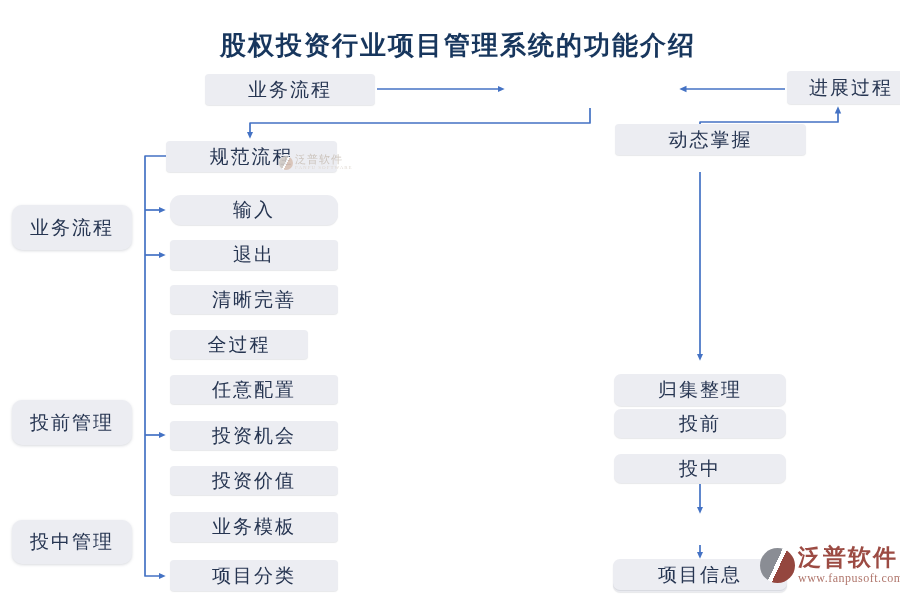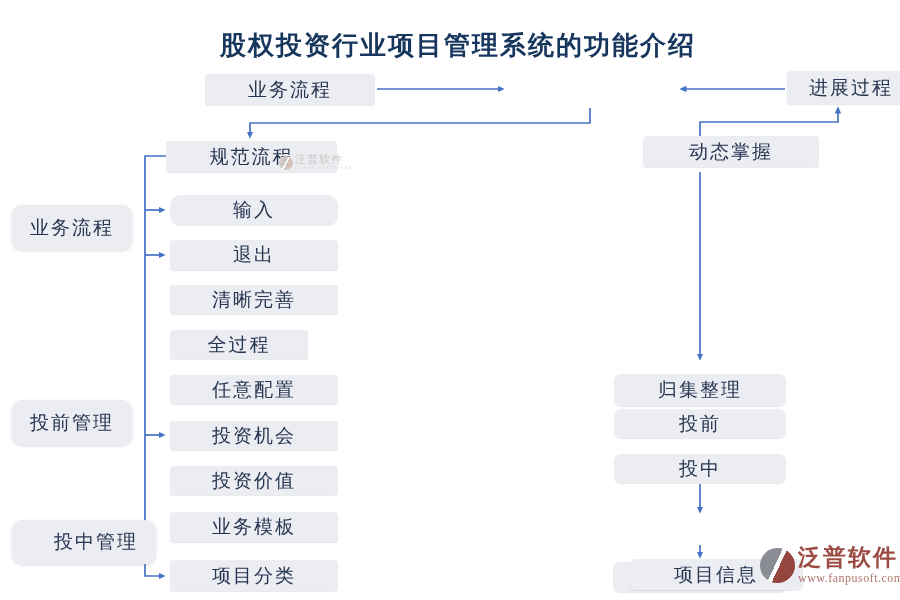--- a/index.html
+++ b/index.html
@@ -57,42 +57,42 @@
       <path d="M700,545 V553" marker-end="url(#arr)"></path>
       <path d="M166,156 H145 V576 H160" marker-end="url(#arr)"></path>
       <path d="M145,210 H160" marker-end="url(#arr)"></path>
       <path d="M145,255 H160" marker-end="url(#arr)"></path>
       <path d="M145,435 H160" marker-end="url(#arr)"></path>
     </g>
   </svg>
 
   <div class="node round" style="left:12px;top:205px;width:120px;height:45px;">业务流程</div>
   <div class="node round" style="left:12px;top:400px;width:120px;height:45px;">投前管理</div>
-  <div class="node round" style="left:12px;top:520px;width:120px;height:44px;padding-left:24px;">投中管理</div>
+  <div class="node round" style="left:12px;top:520px;width:120px;height:44px;">投中管理</div>
 
   <div class="node" style="left:205px;top:74px;width:170px;height:31px;">业务流程</div>
   <div class="node" style="left:787px;top:71px;width:128px;height:33px;">进展过程</div>
 
   <div class="node" style="left:166px;top:141px;width:171px;height:31px;">规范流程</div>
   <div class="node" style="left:170px;top:195px;width:168px;height:30px;border-radius:11px;">输入</div>
   <div class="node" style="left:170px;top:240px;width:168px;height:30px;">退出</div>
   <div class="node" style="left:170px;top:285px;width:168px;height:29px;">清晰完善</div>
   <div class="node" style="left:170px;top:330px;width:138px;height:29px;">全过程</div>
   <div class="node" style="left:170px;top:375px;width:168px;height:29px;">任意配置</div>
   <div class="node" style="left:170px;top:421px;width:168px;height:29px;">投资机会</div>
   <div class="node" style="left:170px;top:466px;width:168px;height:29px;">投资价值</div>
   <div class="node" style="left:170px;top:512px;width:168px;height:30px;">业务模板</div>
   <div class="node" style="left:170px;top:560px;width:168px;height:31px;">项目分类</div>
 
-  <div class="node" style="left:615px;top:136px;width:176px;height:31px;margin-left:28px;">动态掌握</div>
+  <div class="node" style="left:615px;top:124px;width:191px;height:31px;">动态掌握</div>
   <div class="node soft" style="left:614px;top:362px;width:172px;height:32px;margin-top:12px;">归集整理</div>
   <div class="node soft" style="left:614px;top:409px;width:172px;height:29px;">投前</div>
   <div class="node soft" style="left:614px;top:454px;width:172px;height:29px;">投中</div>
   <div class="node soft" style="left:613px;top:514px;width:174px;height:30px;margin-top:48px;">投后</div>
-  <div class="node soft" style="left:629px;top:559px;width:174px;height:31px;">项目信息</div>
+  <div class="node soft" style="left:613px;top:559px;width:174px;height:31px;">项目信息</div>
 
   <div class="wm">
     <div class="wm-icon"></div>
     <div class="wm-texts">
       <span class="wm-name">泛普软件</span>
       <span class="wm-sub">FANPU SOFTWARE</span>
     </div>
   </div>
 
   <div class="logo">

